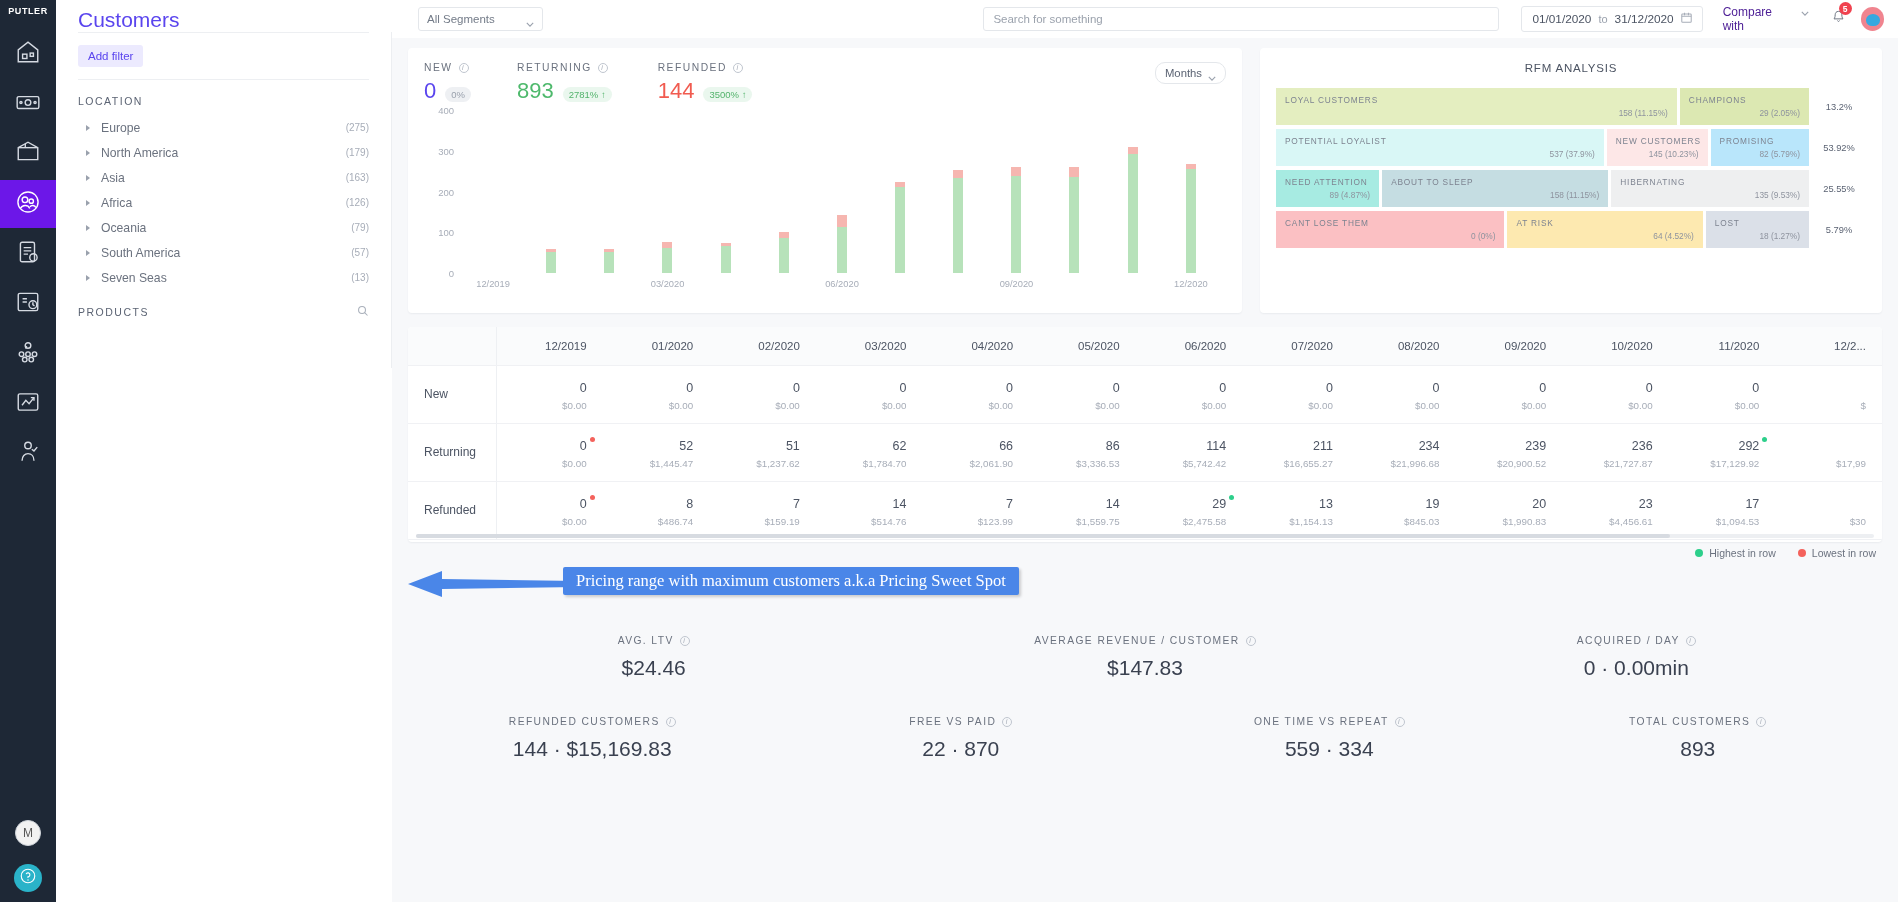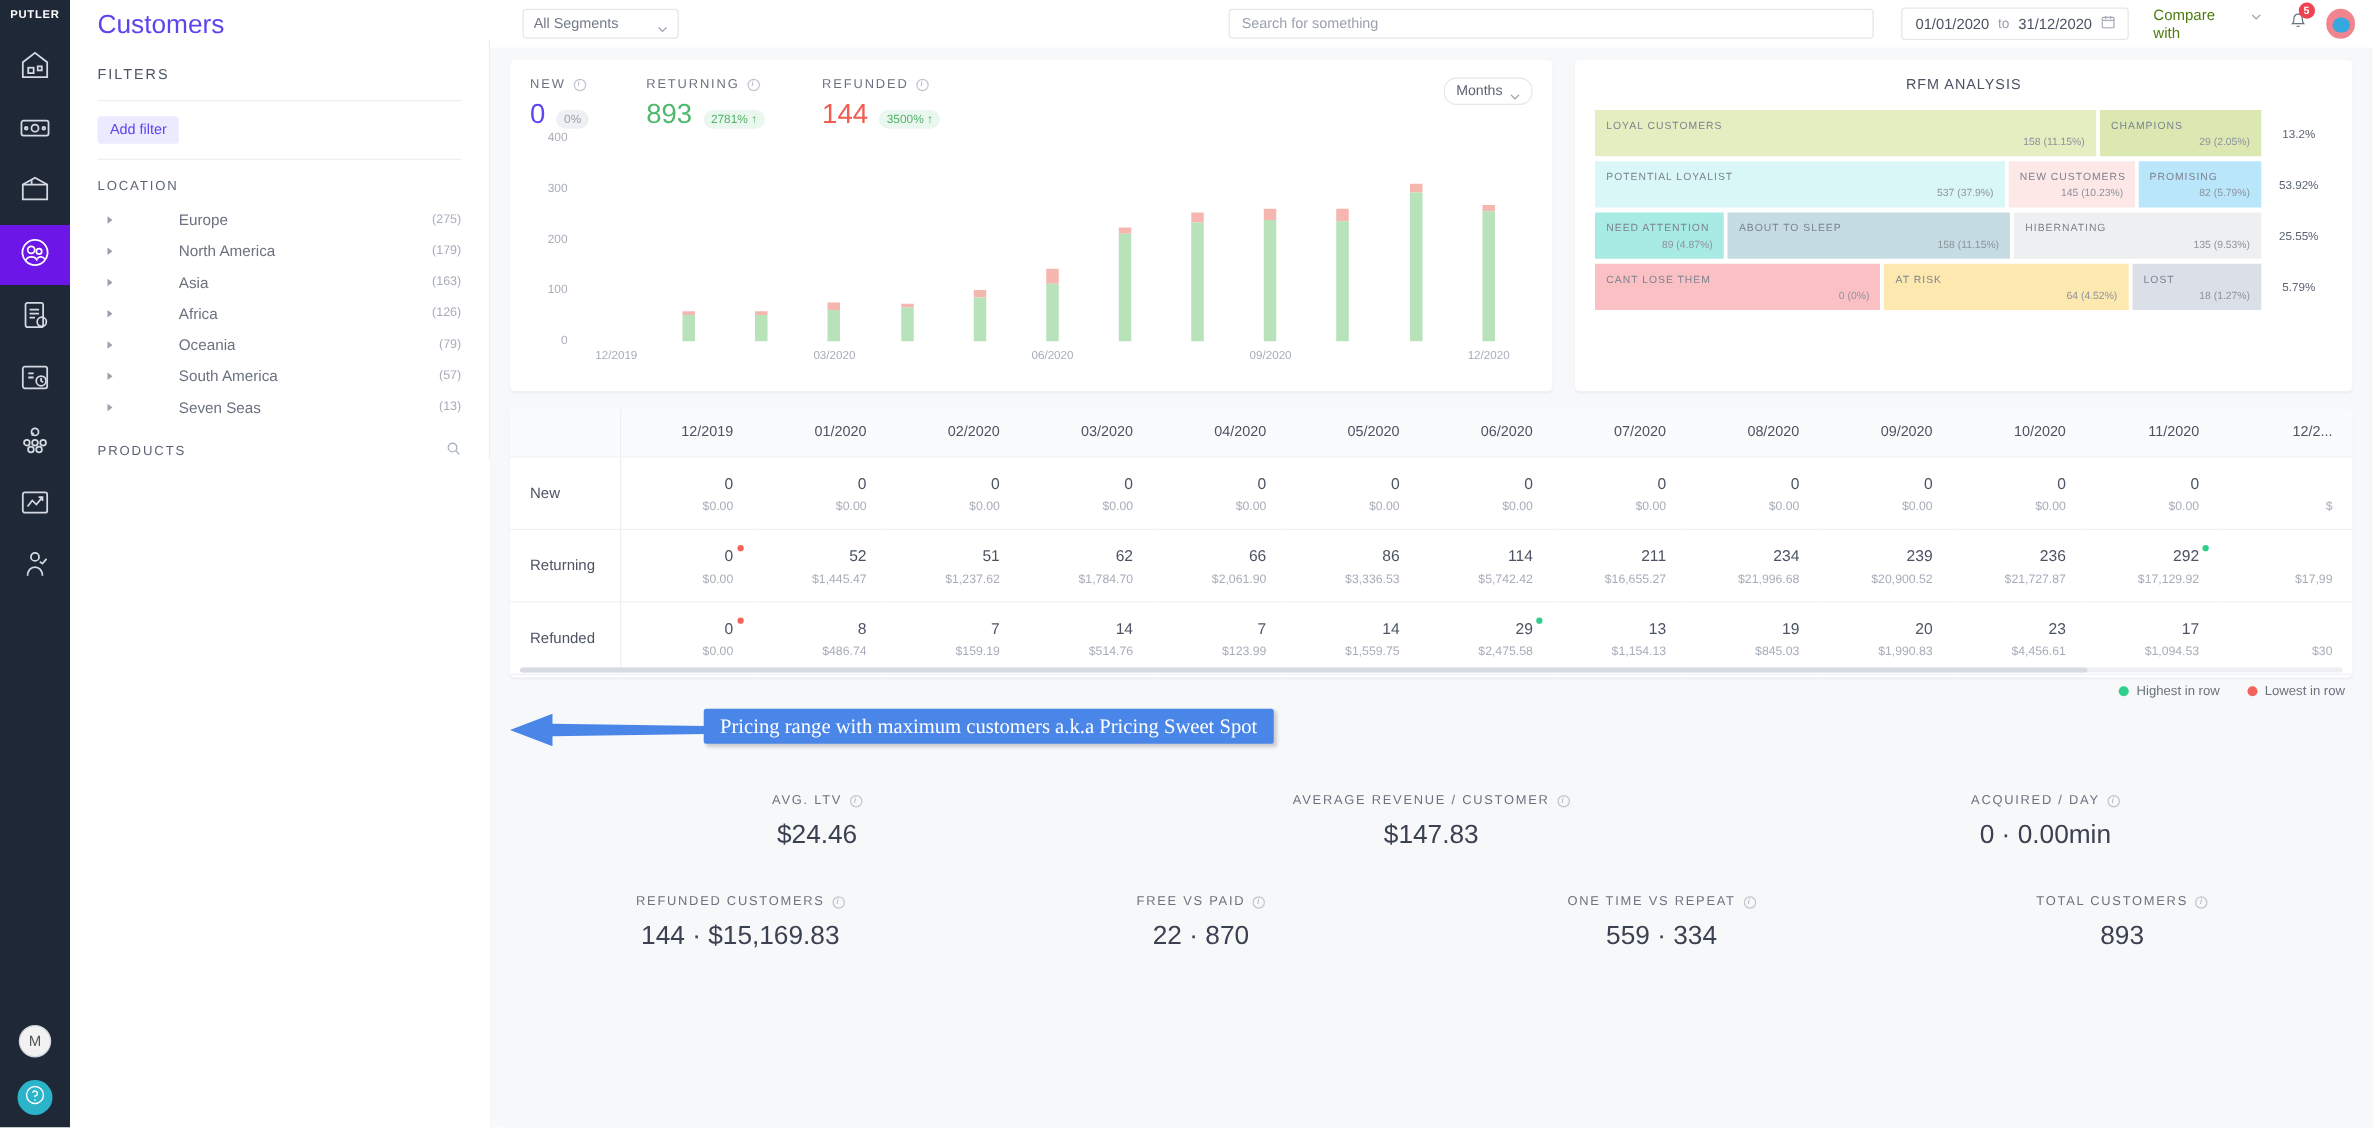--- a/index.html
+++ b/index.html
@@ -60,21 +60,21 @@
     font-size: 11.5px; padding: 5px 10px; cursor: pointer;
     font-family: "Liberation Sans", sans-serif;
   }
   .section-title {
     font-size: 10.5px; color: #5b6373; letter-spacing: 1.5px; font-weight: 500;
     padding: 15px 0 8px 0; display: flex; justify-content: space-between; align-items: center;
   }
   .search-mini { width: 12px; height: 12px; stroke: #a9b0bb; fill: none; stroke-width: 1.4; }
   .frow {
     display: flex; align-items: center; font-size: 12.2px; color: #6b727f;
-    padding: 5.5px 0; position: relative; gap: 42px;
+    padding: 5.5px 0; position: relative;
   }
   .frow .lbl { flex: 1; }
   .frow .cnt { font-size: 10px; color: #a7adb8; }
   .caret {
     width: 0; height: 0; border-left: 4px solid #9aa1ad;
     border-top: 3.5px solid transparent; border-bottom: 3.5px solid transparent;
     margin-right: 11px; margin-left: 8px;
   }
 
   
@@ -99,21 +99,21 @@
     font-family: "Liberation Sans", sans-serif; background: transparent;
   }
   .search-box input::placeholder { color: #9ba2ad; }
   .date-box {
     height: 26px; border: 1px solid #e4e7eb; border-radius: 3px; margin-left: 22px;
     display: flex; align-items: center; gap: 7px; padding: 0 10px; font-size: 11.8px; color: #4c5463;
   }
   .date-box .to { color: #9aa1ad; font-size: 11px; }
   .cal-icon { width: 11px; height: 11px; stroke: #a7adb8; fill: none; stroke-width: 1.3; }
   .compare {
-    margin-left: 20px; font-size: 12px; color: #4d7c0f; display: flex; align-items: flex-start; gap: 6px;
+    margin-left: 20px; font-size: 12px; color: #4c1d95; display: flex; align-items: flex-start; gap: 6px;
   }
   .bell-wrap { position: relative; margin-left: 22px; }
   .bell { width: 15px; height: 16px; stroke: #6b727f; fill: none; stroke-width: 1.3; }
   .bell-badge {
     position: absolute; top: -7px; right: -6px; background: #f0424f; color: #fff;
     font-size: 8.5px; width: 13px; height: 13px; border-radius: 50%;
     display: flex; align-items: center; justify-content: center; font-weight: bold;
   }
   .avatar-top {
     width: 24px; height: 24px; border-radius: 50%; margin-left: 15px;
@@ -317,21 +317,20 @@
               <path d="M9.5 9.5 A2.6 2.6 0 1 1 12 13 V14.5"></path>
               <circle cx="12" cy="17.3" r=".9" fill="#fff" stroke="none"></circle>
             </svg></span>
       </div>
     </div>
   </div>
 
   <div style="display:flex;flex-direction:column;flex:0 0 336px;">
     <div class="title-customers">Customers</div>
     <div class="filters">
-      <div class="filters-title">FILTERS</div>
       <div class="hr"></div>
 
       <div class="addfilter-wrap">
         <button class="add-filter">Add filter</button>
       </div>
       <div class="hr"></div>
 
       <div class="section-title">
         <span>LOCATION</span>
       </div>

